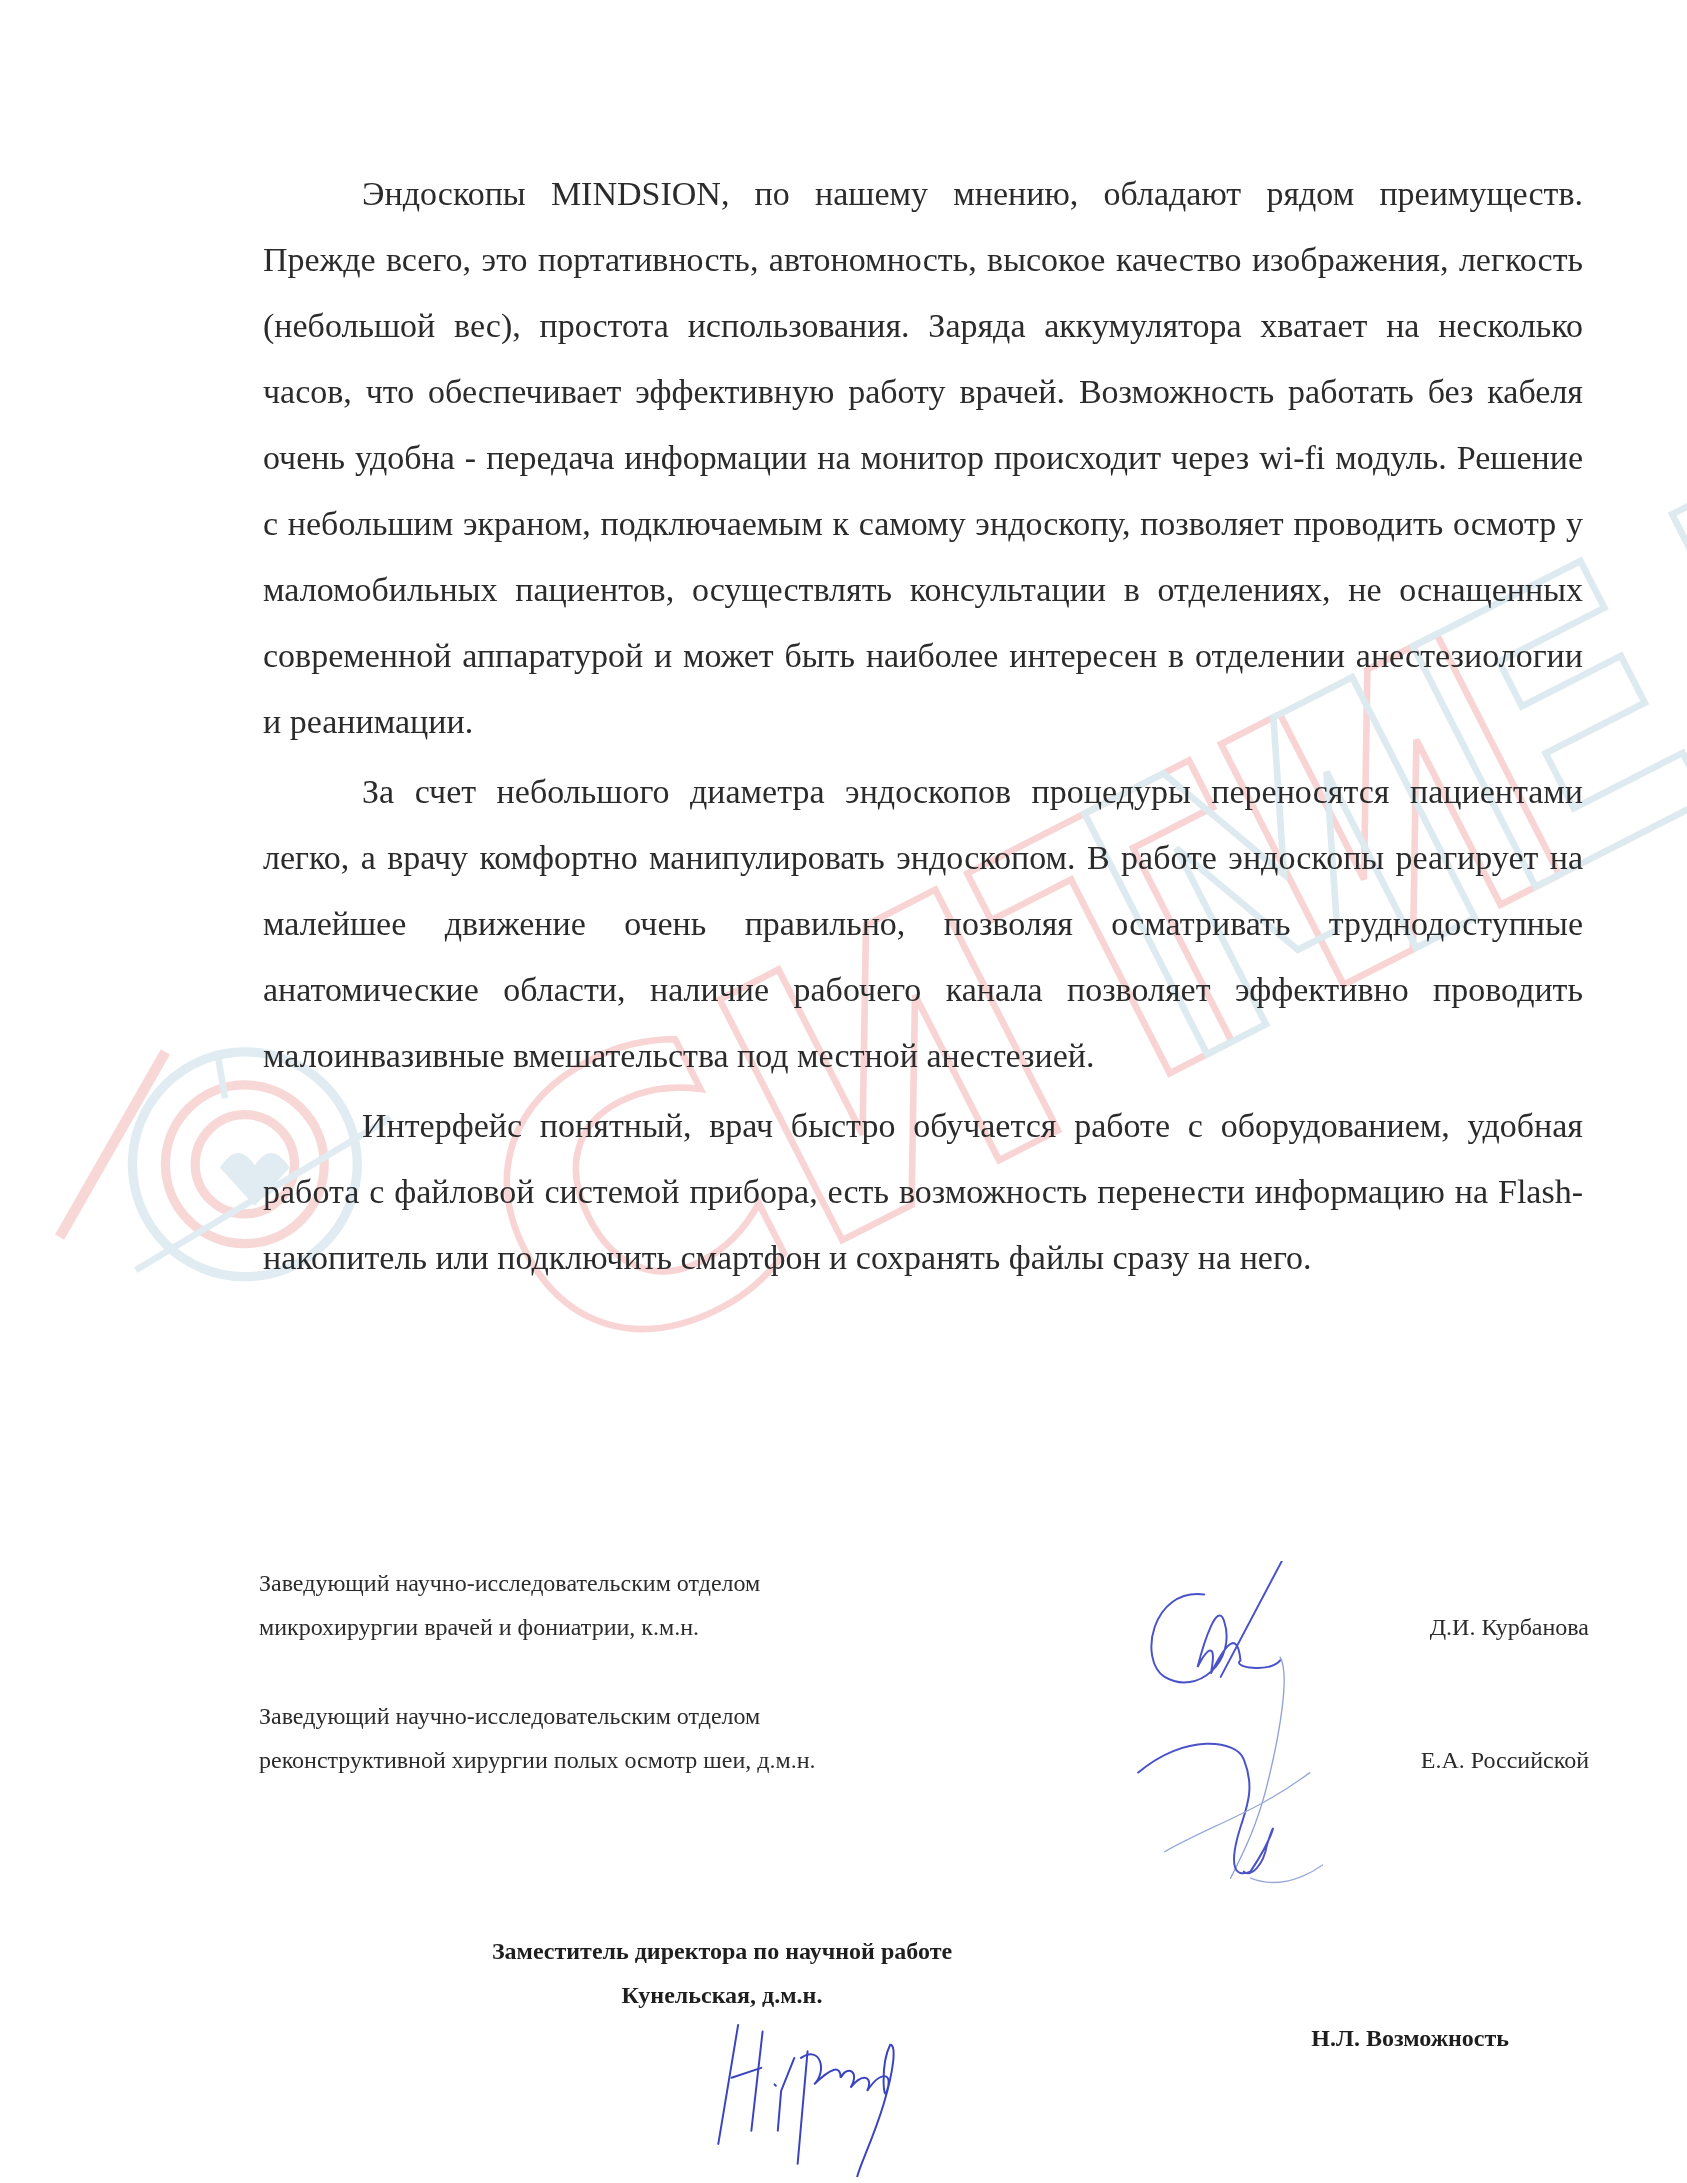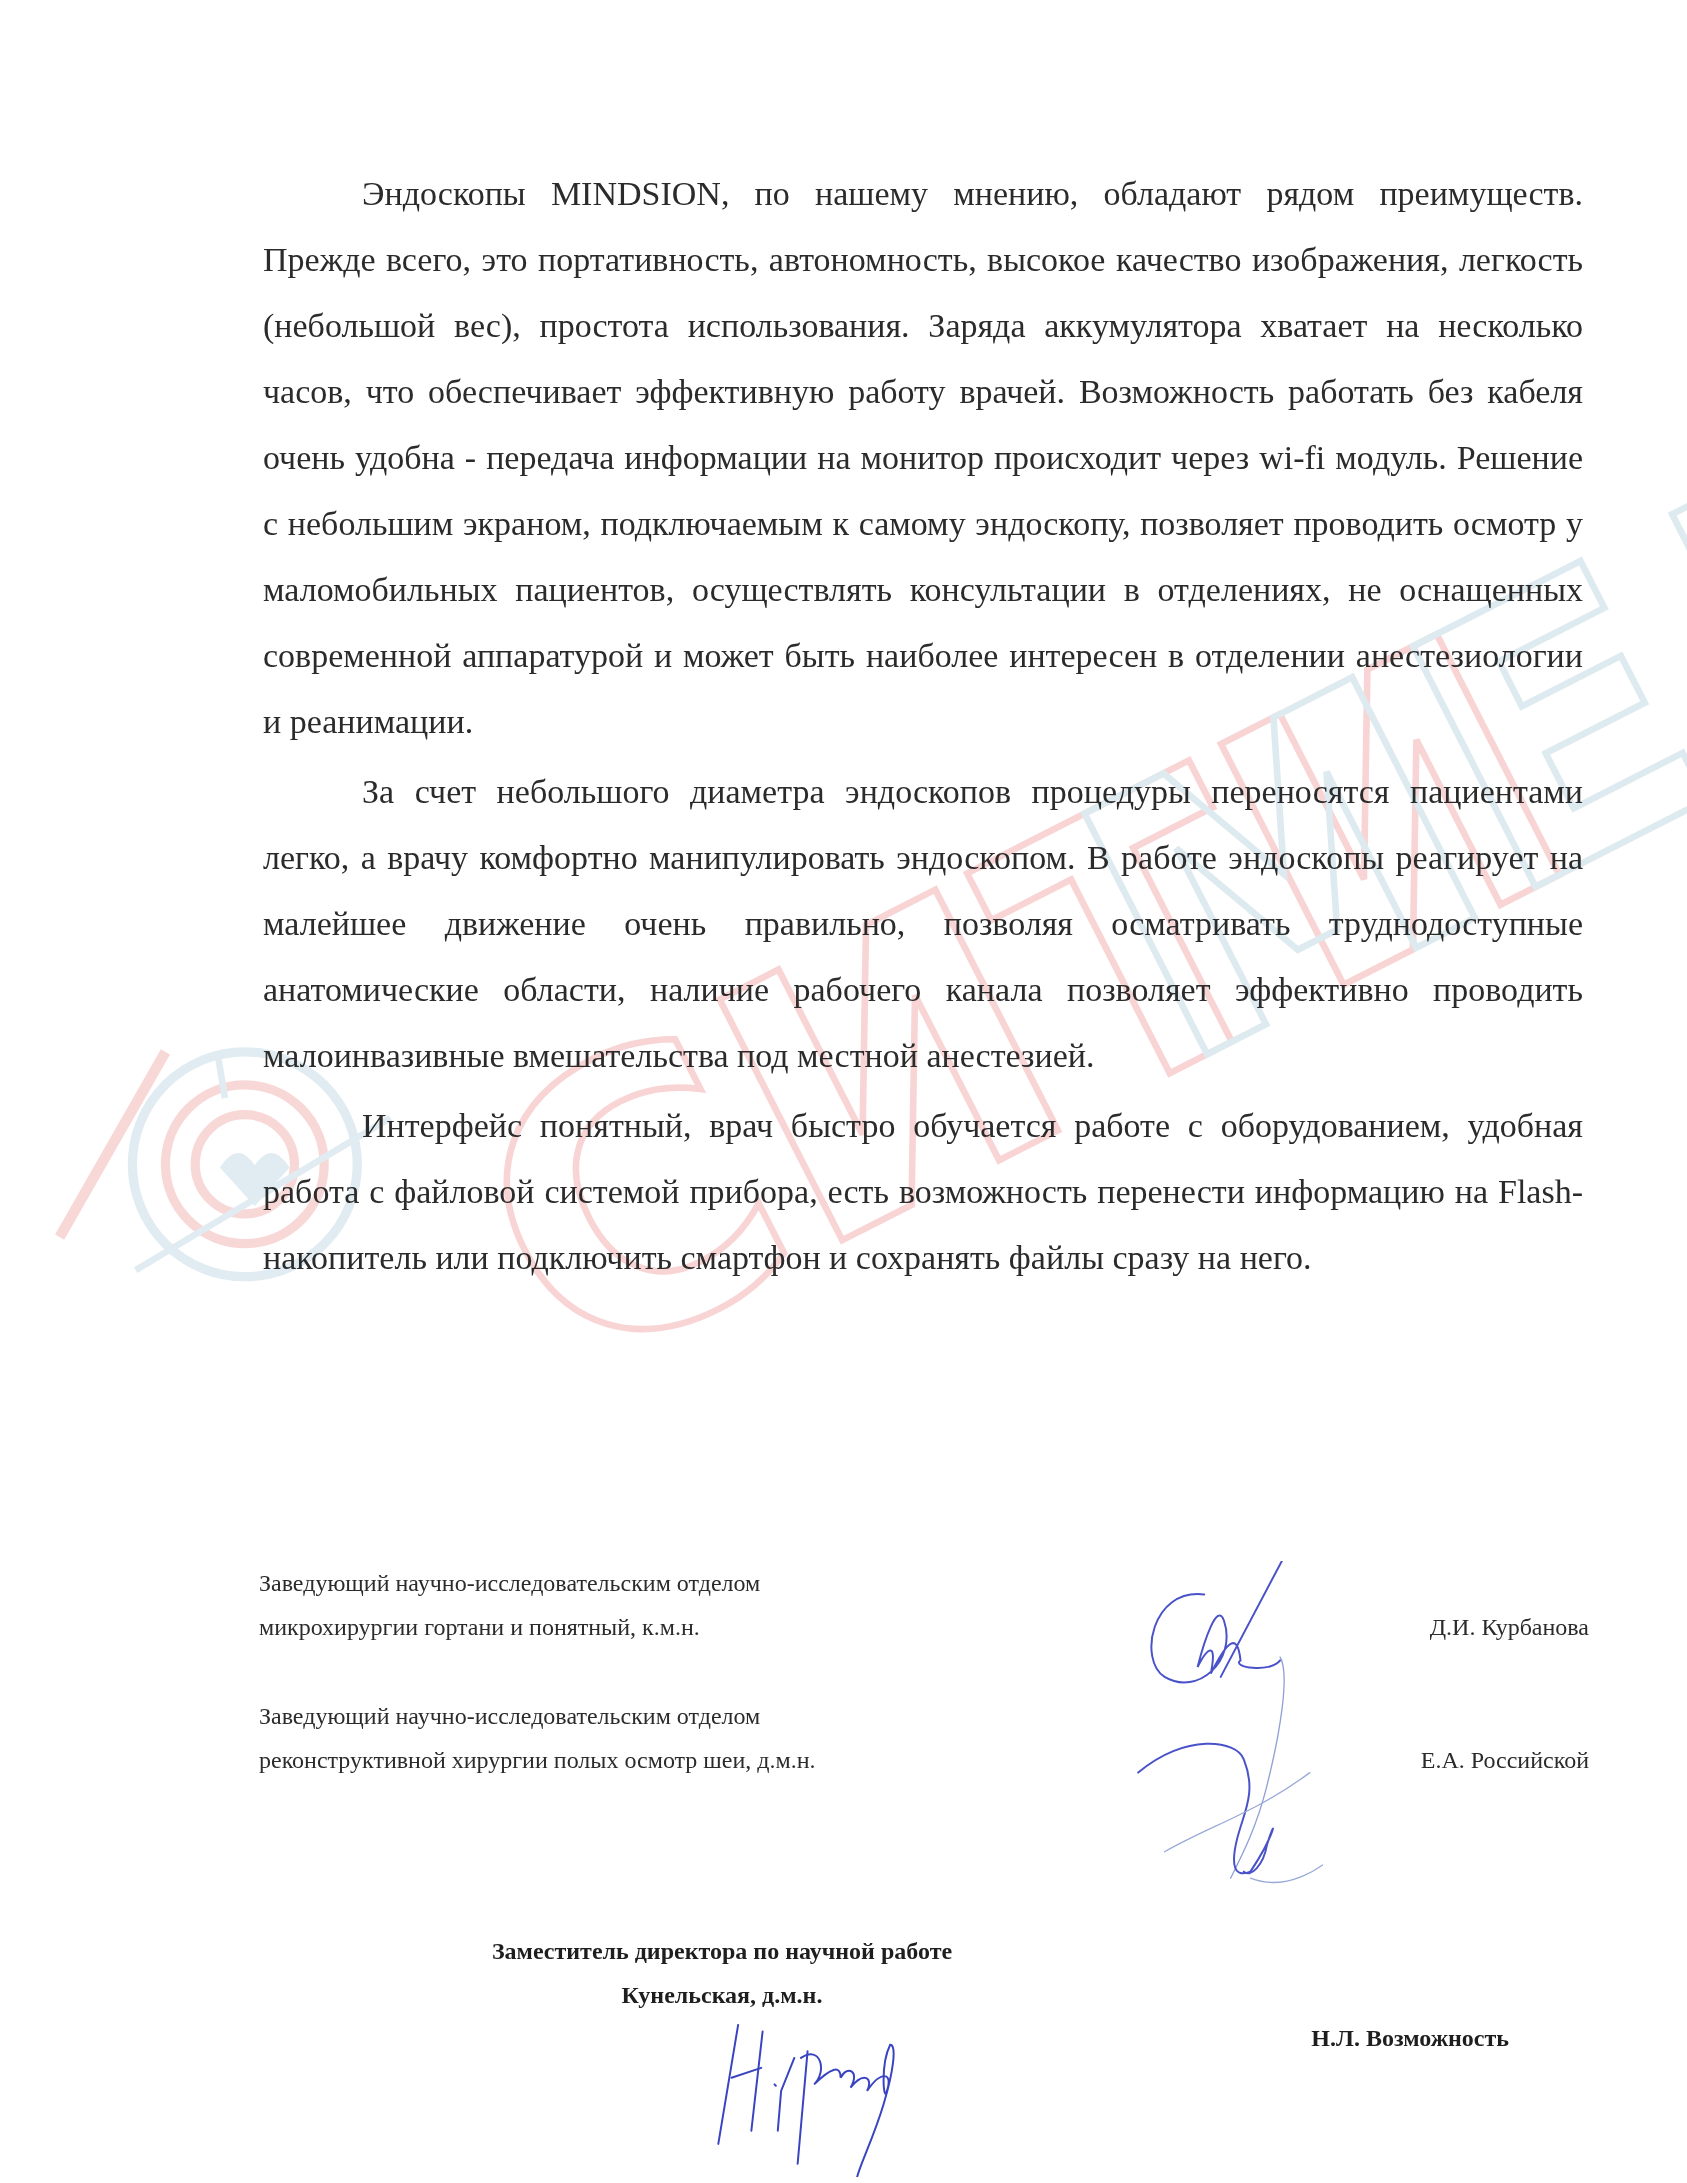--- a/index.html
+++ b/index.html
@@ -50,21 +50,21 @@
 
   <div class="body-text">
     <p class="para">Эндоскопы MINDSION, по нашему мнению, обладают рядом преимуществ. Прежде всего, это портативность, автономность, высокое качество изображения, легкость (небольшой вес), простота использования. Заряда аккумулятора хватает на несколько часов, что обеспечивает эффективную работу врачей. Возможность работать без кабеля очень удобна - передача информации на монитор происходит через wi-fi модуль. Решение с небольшим экраном, подключаемым к самому эндоскопу, позволяет проводить осмотр у маломобильных пациентов, осуществлять консультации в отделениях, не оснащенных современной аппаратурой и может быть наиболее интересен в отделении анестезиологии и реанимации.</p>
     <p class="para">За счет небольшого диаметра эндоскопов процедуры переносятся пациентами легко, а врачу комфортно манипулировать эндоскопом. В работе эндоскопы реагирует на малейшее движение очень правильно, позволяя осматривать труднодоступные анатомические области, наличие рабочего канала позволяет эффективно проводить малоинвазивные вмешательства под местной анестезией.</p>
     <p class="para">Интерфейс понятный, врач быстро обучается работе с оборудованием, удобная работа с файловой системой прибора, есть возможность перенести информацию на Flash-накопитель или подключить смартфон и сохранять файлы сразу на него.</p>
   </div>
 
   <div class="sig-block" style="top:1561px; height:93px;">
     <div class="sig-title">
       <div>Заведующий научно-исследовательским отделом</div>
-      <div>микрохирургии гортани и понятный, к.м.н.</div>
+      <div>микрохирургии врачей и фониатрии, к.м.н.</div>
     </div>
     <div class="sig-name" style="top:44px;">Д.И. Курбанова</div>
   </div>
 
   <div class="sig-block" style="top:1694px; height:93px;">
     <div class="sig-title">
       <div>Заведующий научно-исследовательским отделом</div>
       <div>реконструктивной хирургии полых осмотр шеи, д.м.н.</div>
     </div>
     <div class="sig-name" style="top:44px;">Е.А. Российской</div>

